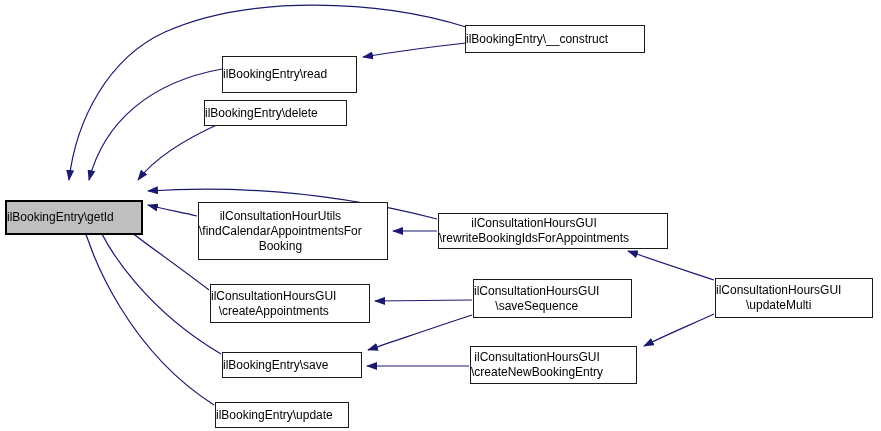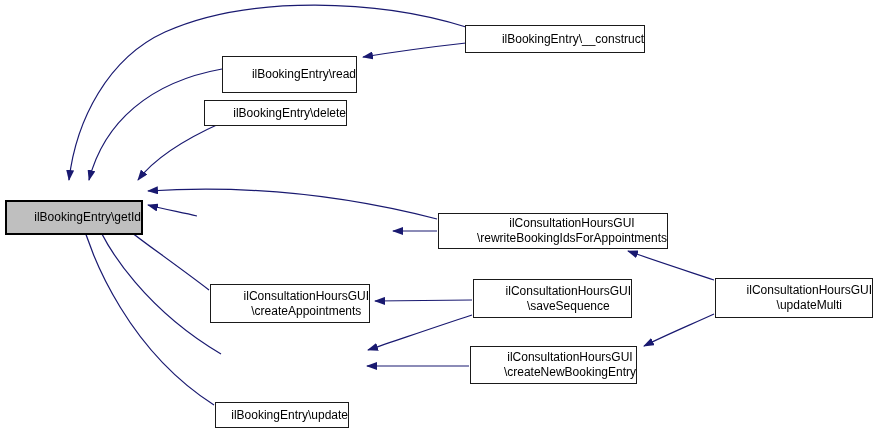--- a/index.html
+++ b/index.html
@@ -12,21 +12,21 @@
   }
   .edges{position:absolute;left:0;top:0;z-index:0;}
   .node{
     position:absolute;
     z-index:1;
     box-sizing:border-box;
     background:#ffffff;
     border:1px solid #1a1a1a;
     display:flex;
     align-items:center;
-    justify-content:flex-end;
+    justify-content:flex-start;
     text-align:center;
     font-size:12px;
     line-height:15px;
     color:#000000;
     white-space:pre-line;
     cursor:pointer;
   }
   .node.hl{
     background:#bfbfbf;
     border:2px solid #000000;
@@ -73,36 +73,44 @@
   </div>
 
   <div class="node" style="left:222px;top:56px;width:135px;height:37px">
     <span>ilBookingEntry\read</span>
   </div>
 
   <div class="node" style="left:204px;top:100px;width:143px;height:26px">
     <span>ilBookingEntry\delete</span>
   </div>
 
+  <div class="node" style="left:198px;top:202px;width:190px;height:58px">
+    <span>ilConsultationHourUtils
+\findCalendarAppointmentsFor
+Booking</span>
+  </div>
 
   <div class="node" style="left:438px;top:213px;width:230px;height:36px">
     <span>ilConsultationHoursGUI
 \rewriteBookingIdsForAppointments</span>
   </div>
 
   <div class="node" style="left:210px;top:284px;width:160px;height:39px">
     <span>ilConsultationHoursGUI
 \createAppointments</span>
   </div>
 
   <div class="node" style="left:473px;top:279px;width:159px;height:39px">
     <span>ilConsultationHoursGUI
 \saveSequence</span>
   </div>
 
+  <div class="node" style="left:222px;top:352px;width:140px;height:26px">
+    <span>ilBookingEntry\save</span>
+  </div>
 
   <div class="node" style="left:470px;top:346px;width:167px;height:38px">
     <span>ilConsultationHoursGUI
 \createNewBookingEntry</span>
   </div>
 
   <div class="node" style="left:215px;top:402px;width:134px;height:26px">
     <span>ilBookingEntry\update</span>
   </div>
 

